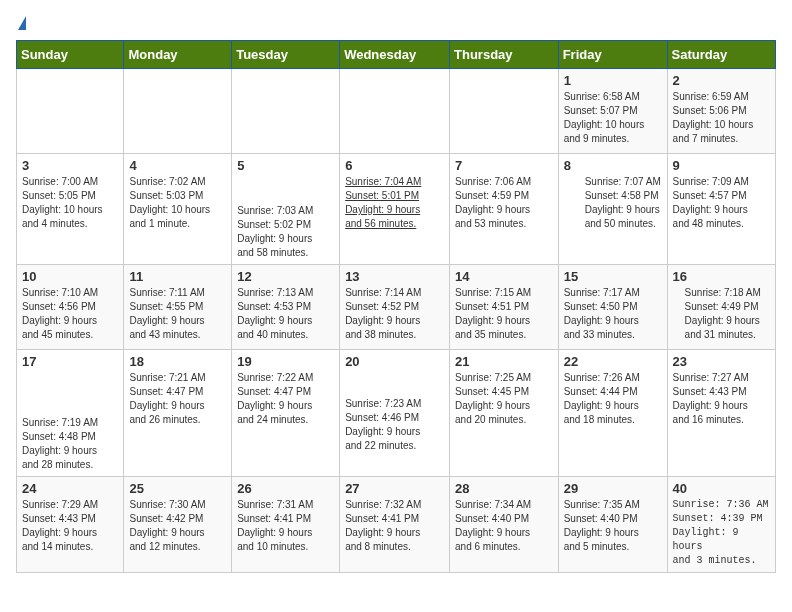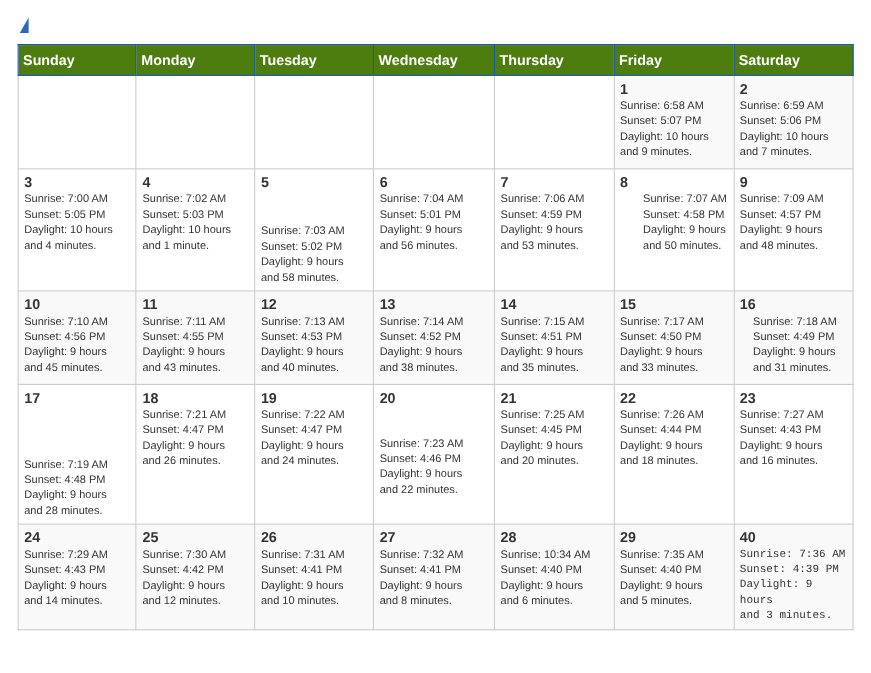--- a/index.html
+++ b/index.html
@@ -167,21 +167,21 @@
         </td>
         <td>
           <span class="day-number">5</span>
           <div class="day-info" style="white-space: pre-line; margin-top: 31px;">Sunrise: 7:03 AM
 Sunset: 5:02 PM
 Daylight: 9 hours
 and 58 minutes.</div>
         </td>
         <td>
           <span class="day-number">6</span>
-          <div class="day-info" style="white-space: pre-line;">Sunrise: 7:04 AM
+          <div class="day-info" style="white-space: pre-line; text-decoration: underline;">Sunrise: 7:04 AM
 Sunset: 5:01 PM
 Daylight: 9 hours
 and 56 minutes.</div>
         </td>
         <td>
           <span class="day-number">7</span>
           <div class="day-info" style="white-space: pre-line;">Sunrise: 7:06 AM
 Sunset: 4:59 PM
 Daylight: 9 hours
 and 53 minutes.</div>
@@ -327,21 +327,21 @@
         </td>
         <td>
           <span class="day-number">27</span>
           <div class="day-info" style="white-space: pre-line;">Sunrise: 7:32 AM
 Sunset: 4:41 PM
 Daylight: 9 hours
 and 8 minutes.</div>
         </td>
         <td>
           <span class="day-number">28</span>
-          <div class="day-info" style="white-space: pre-line;">Sunrise: 10:34 AM
+          <div class="day-info" style="white-space: pre-line;">Sunrise: 7:34 AM
 Sunset: 4:40 PM
 Daylight: 9 hours
 and 6 minutes.</div>
         </td>
         <td>
           <span class="day-number">29</span>
           <div class="day-info" style="white-space: pre-line;">Sunrise: 7:35 AM
 Sunset: 4:40 PM
 Daylight: 9 hours
 and 5 minutes.</div>

